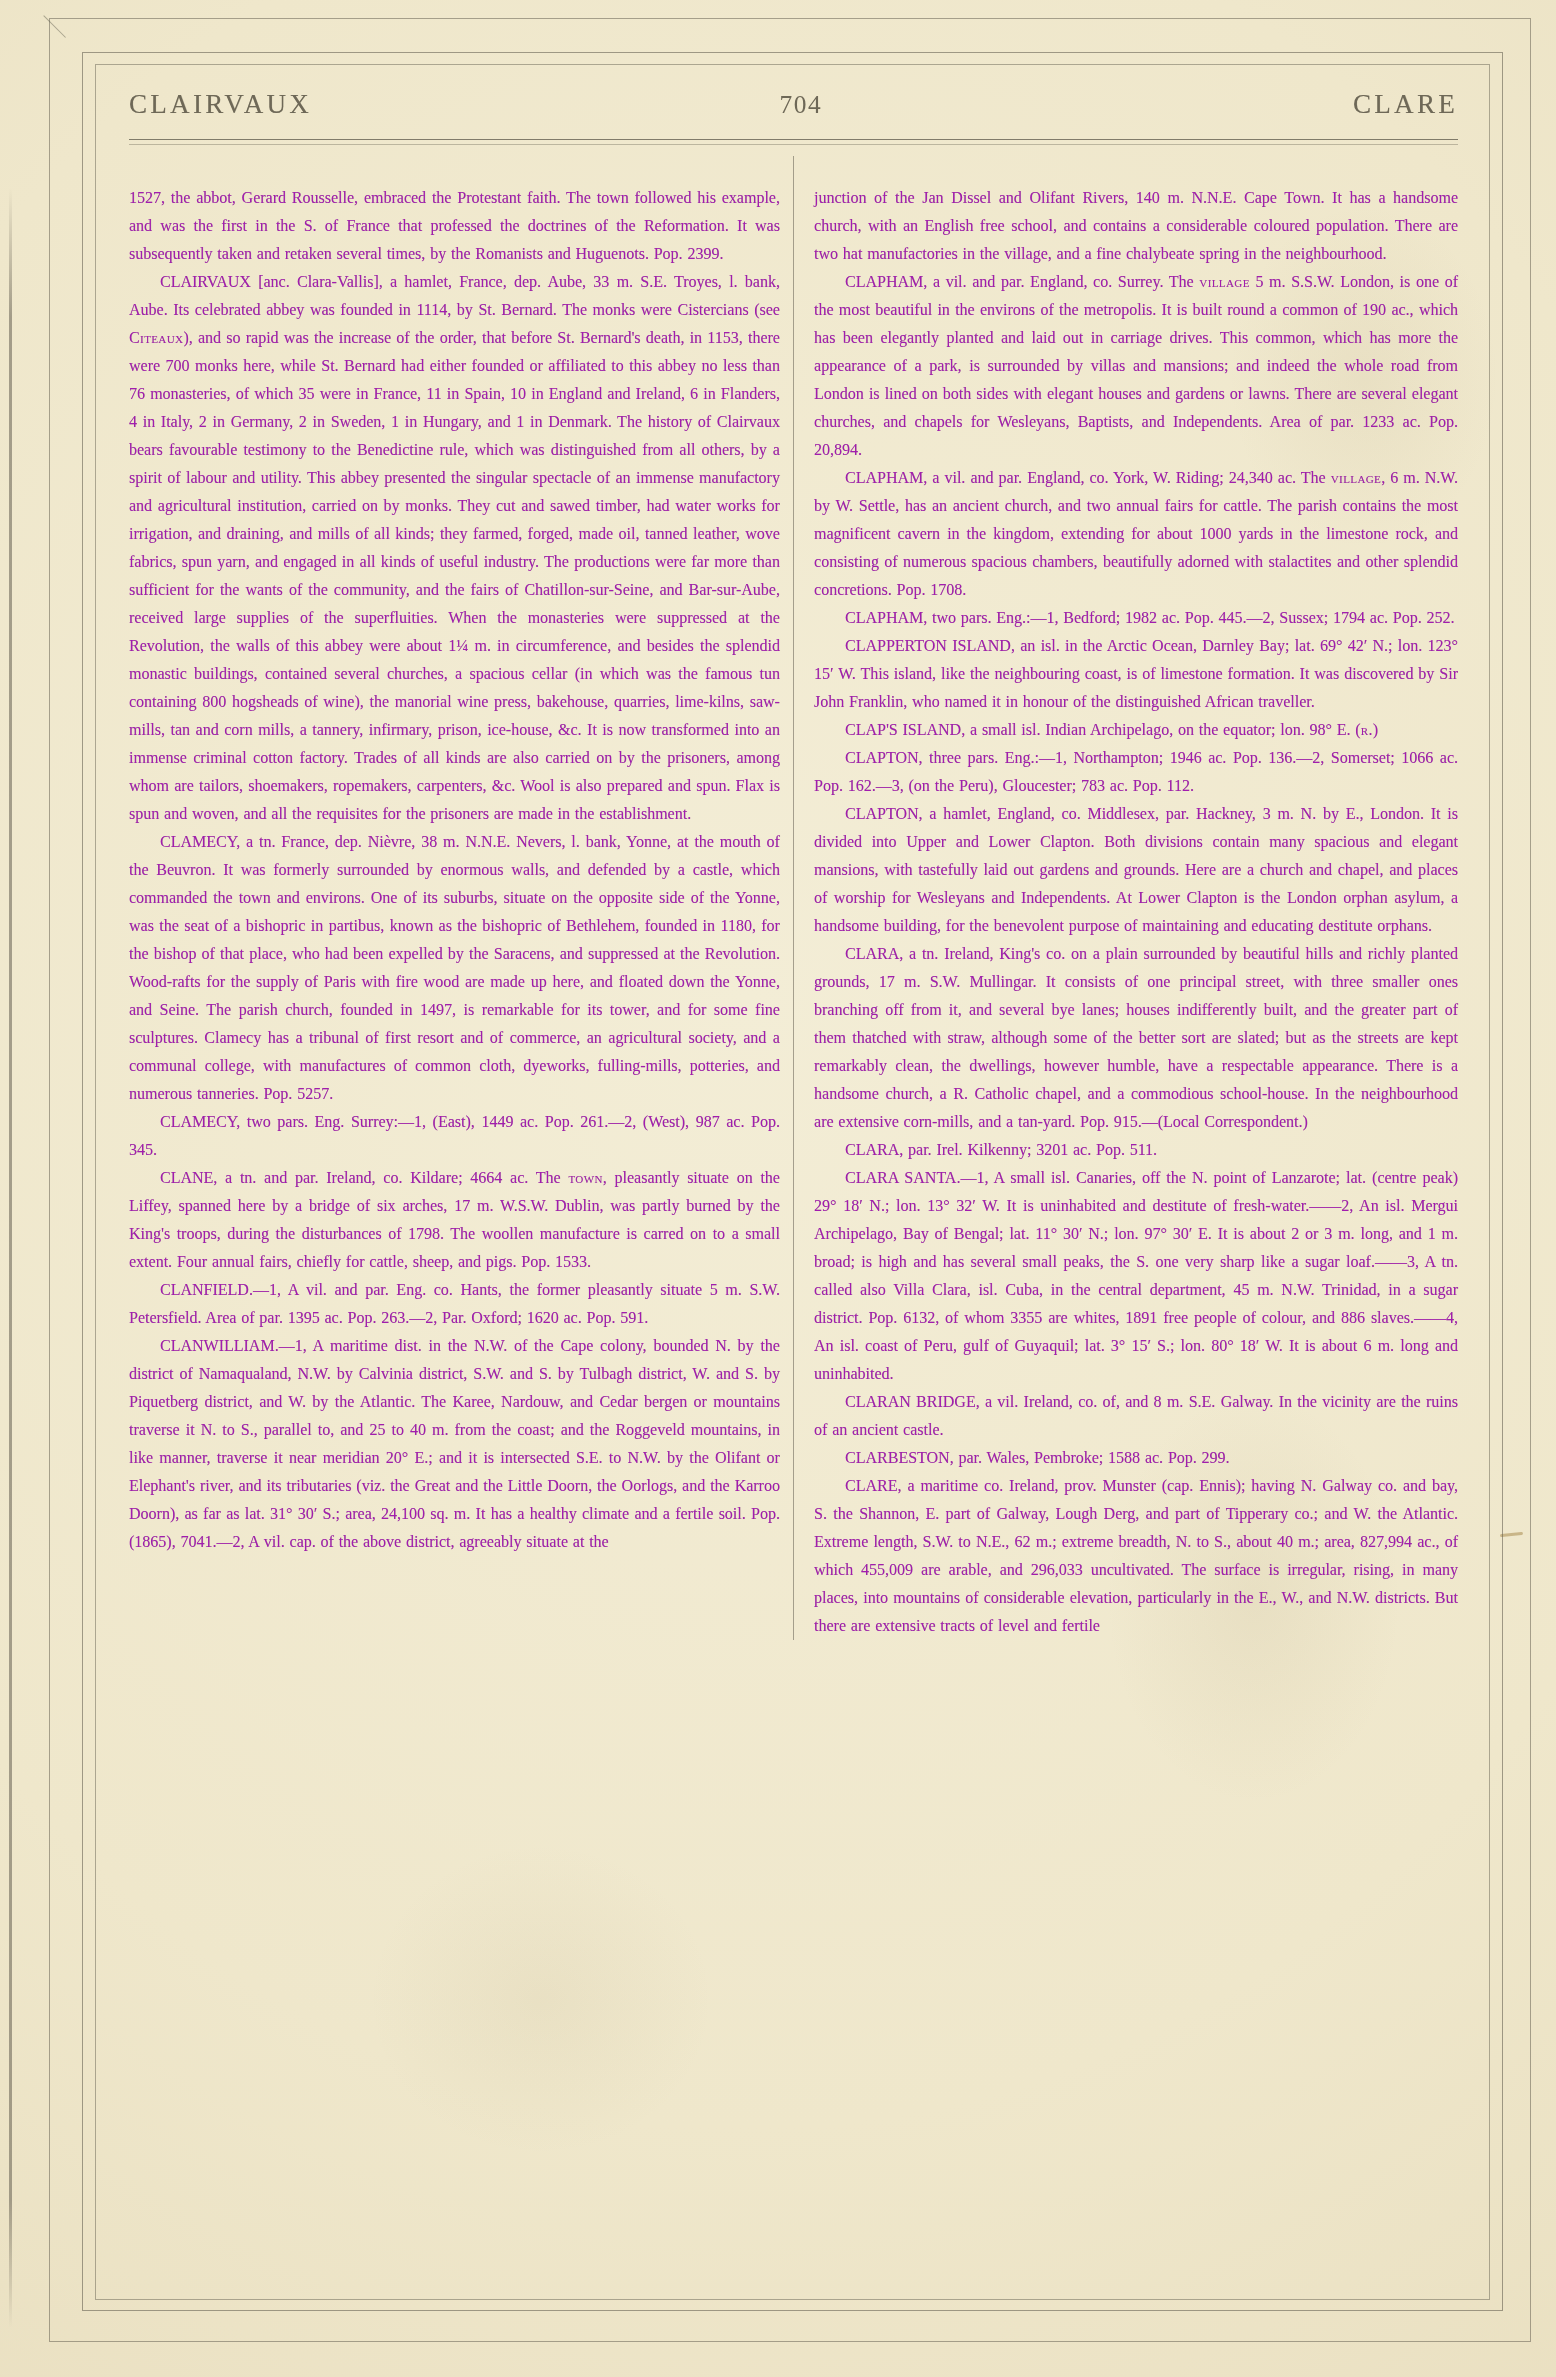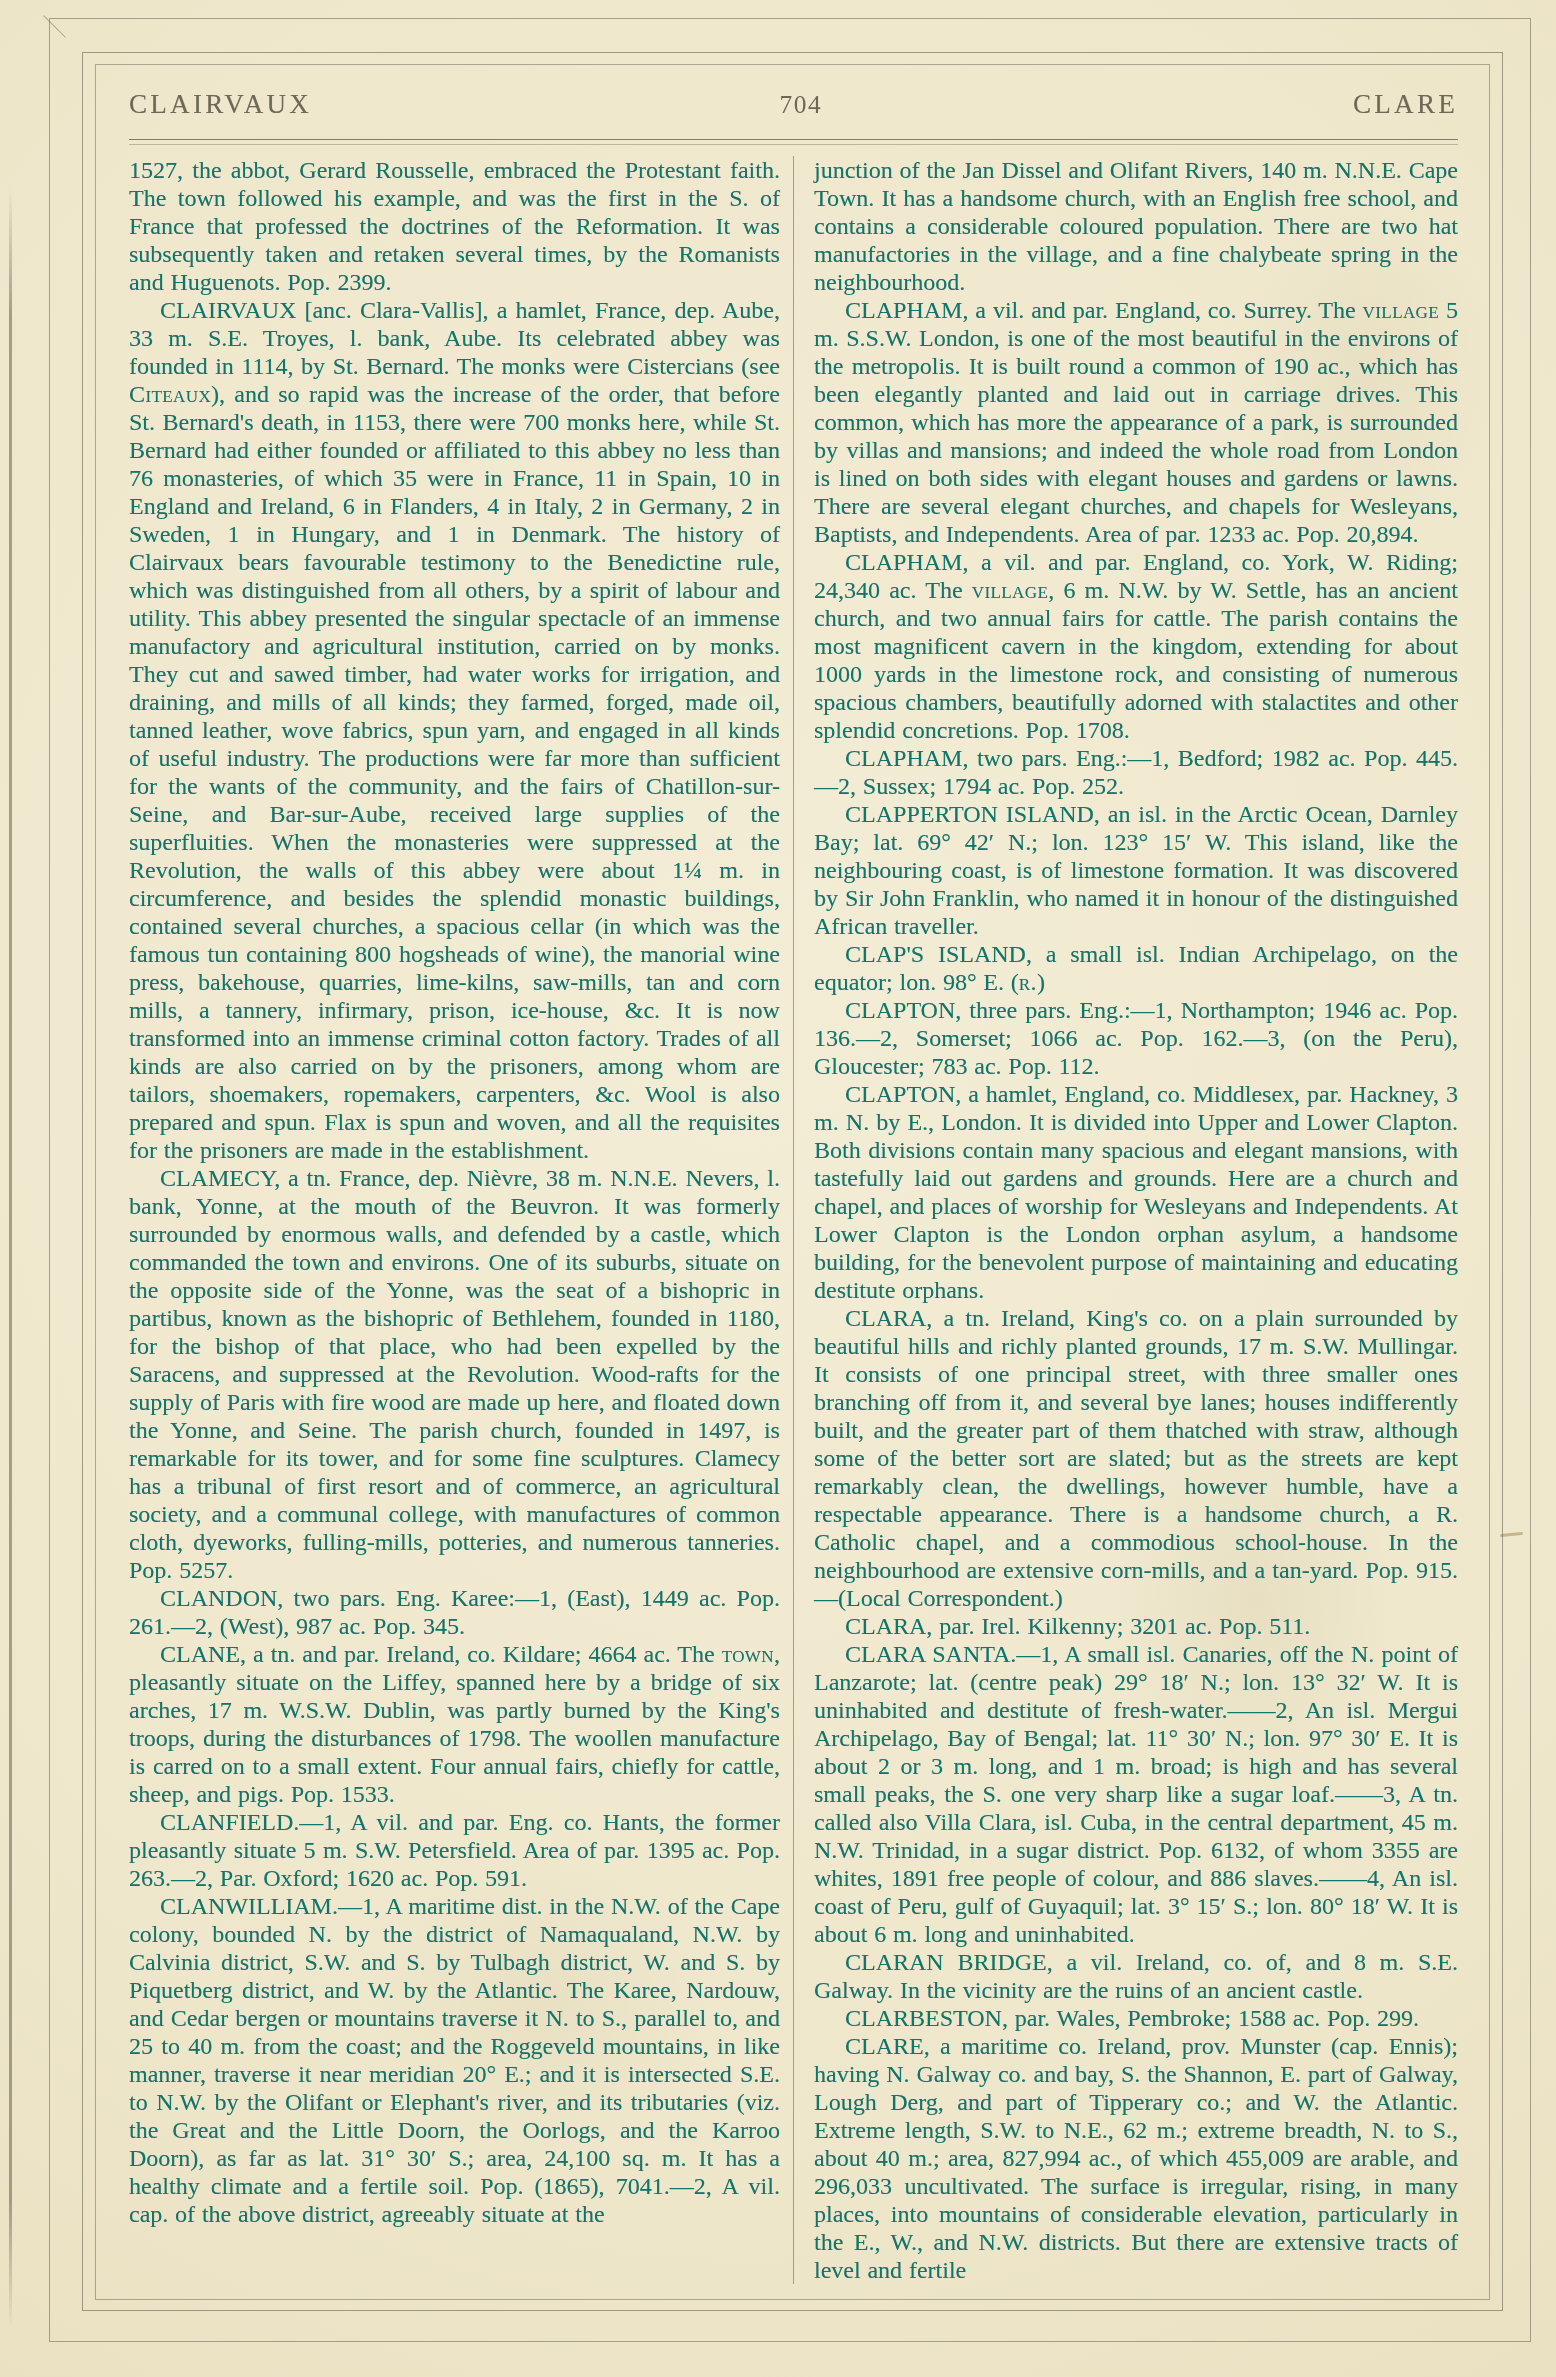--- a/index.html
+++ b/index.html
@@ -67,24 +67,25 @@
     border-top: 1.4px solid rgba(92,87,73,.75);
     border-bottom: 0.7px solid rgba(92,87,73,.35);
   }
 
   
   .text-columns {
     position: absolute; left: 129px; top: 156px; width: 1329px;
     display: flex; align-items: stretch;
   }
   .col { 
-    font-size: 24px; line-height: 28px; color: #0f766e;
+    font-size: 16px; line-height: 28px; color: #a21caf;
     text-align: justify;
     word-spacing: 0.8px;
     text-shadow: 0.2px 0.3px 0.4px rgba(70,64,52,.32);
+    margin-top: 28px;
   }
   .col-left  { width: 651px; }
   .col-right { width: 644px; }
   .column-divider {
     width: 1.4px; background: rgba(100,95,82,.55);
     margin-left: 13px; margin-right: 19.7px;
   }
   .col p { margin: 0; text-indent: 31px; }
   .col p.no-indent { text-indent: 0; }
   .it { }
@@ -109,21 +110,21 @@
   <div class="h-mid page-number">704</div>
   <div class="h-right running-title">CLARE</div>
 </div>
 <div class="header-rule"></div>
 
 <div class="text-columns">
   <div class="col col-left">
       <p class="no-indent"><span>1527, the abbot, Gerard Rousselle, embraced the Protestant faith.  The town followed his example, and was the first in the S. of France that professed the doctrines of the Reformation.  It was subsequently taken and retaken several times, by the Romanists and Huguenots.  Pop. 2399.</span></p>
       <p class="entry"><span>CLAIRVAUX [anc. </span><span class="it">Clara-Vallis</span><span>], a hamlet, France, dep. Aube, 33 m. S.E. Troyes, l. bank, Aube.  Its celebrated abbey was founded in 1114, by St. Bernard.  The monks were Cistercians (</span><span class="it">see</span><span> </span><span class="sc">Citeaux</span><span>), and so rapid was the increase of the order, that before St. Bernard's death, in 1153, there were 700 monks here, while St. Bernard had either founded or affiliated to this abbey no less than 76 monasteries, of which 35 were in France, 11 in Spain, 10 in England and Ireland, 6 in Flanders, 4 in Italy, 2 in Germany, 2 in Sweden, 1 in Hungary, and 1 in Denmark.  The history of Clairvaux bears favourable testimony to the Benedictine rule, which was distinguished from all others, by a spirit of labour and utility.  This abbey presented the singular spectacle of an immense manufactory and agricultural institution, carried on by monks.  They cut and sawed timber, had water works for irrigation, and draining, and mills of all kinds; they farmed, forged, made oil, tanned leather, wove fabrics, spun yarn, and engaged in all kinds of useful industry.  The productions were far more than sufficient for the wants of the community, and the fairs of Chatillon-sur-Seine, and Bar-sur-Aube, received large supplies of the superfluities.  When the monasteries were suppressed at the Revolution, the walls of this abbey were about 1¼ m. in circumference, and besides the splendid monastic buildings, contained several churches, a spacious cellar (in which was the famous tun containing 800 hogsheads of wine), the manorial wine press, bakehouse, quarries, lime-kilns, saw-mills, tan and corn mills, a tannery, infirmary, prison, ice-house, &amp;c.  It is now transformed into an immense criminal cotton factory.  Trades of all kinds are also carried on by the prisoners, among whom are tailors, shoemakers, ropemakers, carpenters, &amp;c.  Wool is also prepared and spun.  Flax is spun and woven, and all the requisites for the prisoners are made in the establishment.</span></p>
       <p class="entry"><span>CLAMECY, a tn. France, dep. Nièvre, 38 m. N.N.E. Nevers, l. bank, Yonne, at the mouth of the Beuvron.  It was formerly surrounded by enormous walls, and defended by a castle, which commanded the town and environs.  One of its suburbs, situate on the opposite side of the Yonne, was the seat of a bishopric </span><span class="it">in partibus</span><span>, known as the bishopric of Bethlehem, founded in 1180, for the bishop of that place, who had been expelled by the Saracens, and suppressed at the Revolution.  Wood-rafts for the supply of Paris with fire wood are made up here, and floated down the Yonne, and Seine.  The parish church, founded in 1497, is remarkable for its tower, and for some fine sculptures.  Clamecy has a tribunal of first resort and of commerce, an agricultural society, and a communal college, with manufactures of common cloth, dyeworks, fulling-mills, potteries, and numerous tanneries.  Pop. 5257.</span></p>
-      <p class="entry"><span>CLANDON, two pars. Eng. Karee:—1, (</span><span class="it">East</span><span>), 1449 ac. Pop. 261.—2, (</span><span class="it">West</span><span>), 987 ac.   Pop. 345.</span></p>
+      <p class="entry"><span>CLAMECY, two pars. Eng. Surrey:—1, (</span><span class="it">East</span><span>), 1449 ac. Pop. 261.—2, (</span><span class="it">West</span><span>), 987 ac.   Pop. 345.</span></p>
       <p class="entry"><span>CLANE, a tn. and par. Ireland, co. Kildare; 4664 ac. The </span><span class="sc">town</span><span>, pleasantly situate on the Liffey, spanned here by a bridge of six arches, 17 m. W.S.W. Dublin, was partly burned by the King's troops, during the disturbances of 1798. The woollen manufacture is carred on to a small extent.  Four annual fairs, chiefly for cattle, sheep, and pigs.   Pop. 1533.</span></p>
       <p class="entry"><span>CLANFIELD.—1, A vil. and par. Eng. co. Hants, the former pleasantly situate 5 m. S.W. Petersfield.  Area of par. 1395 ac.   Pop. 263.—2, Par. Oxford; 1620 ac.   Pop. 591.</span></p>
       <p class="entry"><span>CLANWILLIAM.—1, A maritime dist. in the N.W. of the Cape colony, bounded N. by the district of Namaqualand, N.W. by Calvinia district, S.W. and S. by Tulbagh district, W. and S. by Piquetberg district, and W. by the Atlantic.  The Karee, Nardouw, and Cedar bergen or mountains traverse it N. to S., parallel to, and 25 to 40 m. from the coast; and the Roggeveld mountains, in like manner, traverse it near meridian 20° E.; and it is intersected S.E. to N.W. by the Olifant or Elephant's river, and its tributaries (viz. the Great and the Little Doorn, the Oorlogs, and the Karroo Doorn), as far as lat. 31° 30′ S.; area, 24,100 sq. m. It has a healthy climate and a fertile soil.  Pop. (1865), 7041.—2, A vil. cap. of the above district, agreeably situate at the</span></p>
     </div>
   <div class="column-divider"></div>
   <div class="col col-right">
       <p class="no-indent"><span>junction of the Jan Dissel and Olifant Rivers, 140 m. N.N.E. Cape Town.   It has a handsome church, with an English free school, and contains a considerable coloured population.  There are two hat manufactories in the village, and a fine chalybeate spring in the neighbourhood.</span></p>
       <p class="entry"><span>CLAPHAM, a vil. and par. England, co. Surrey.   The </span><span class="sc">village</span><span> 5 m. S.S.W. London, is one of the most beautiful in the environs of the metropolis.  It is built round a common of 190 ac., which has been elegantly planted and laid out in carriage drives.  This common, which has more the appearance of a park, is surrounded by villas and mansions; and indeed the whole road from London is lined on both sides with elegant houses and gardens or lawns.  There are several elegant churches, and chapels for Wesleyans, Baptists, and Independents.  Area of par. 1233 ac.  Pop. 20,894.</span></p>
       <p class="entry"><span>CLAPHAM, a vil. and par. England, co. York, W. Riding; 24,340 ac.  The </span><span class="sc">village</span><span>, 6 m. N.W. by W. Settle, has an ancient church, and two annual fairs for cattle.  The parish contains the most magnificent cavern in the kingdom, extending for about 1000 yards in the limestone rock, and consisting of numerous spacious chambers, beautifully adorned with stalactites and other splendid concretions.   Pop. 1708.</span></p>
       <p class="entry"><span>CLAPHAM, two pars. Eng.:—1, Bedford; 1982 ac. Pop. 445.—2, Sussex; 1794 ac.   Pop. 252.</span></p>

